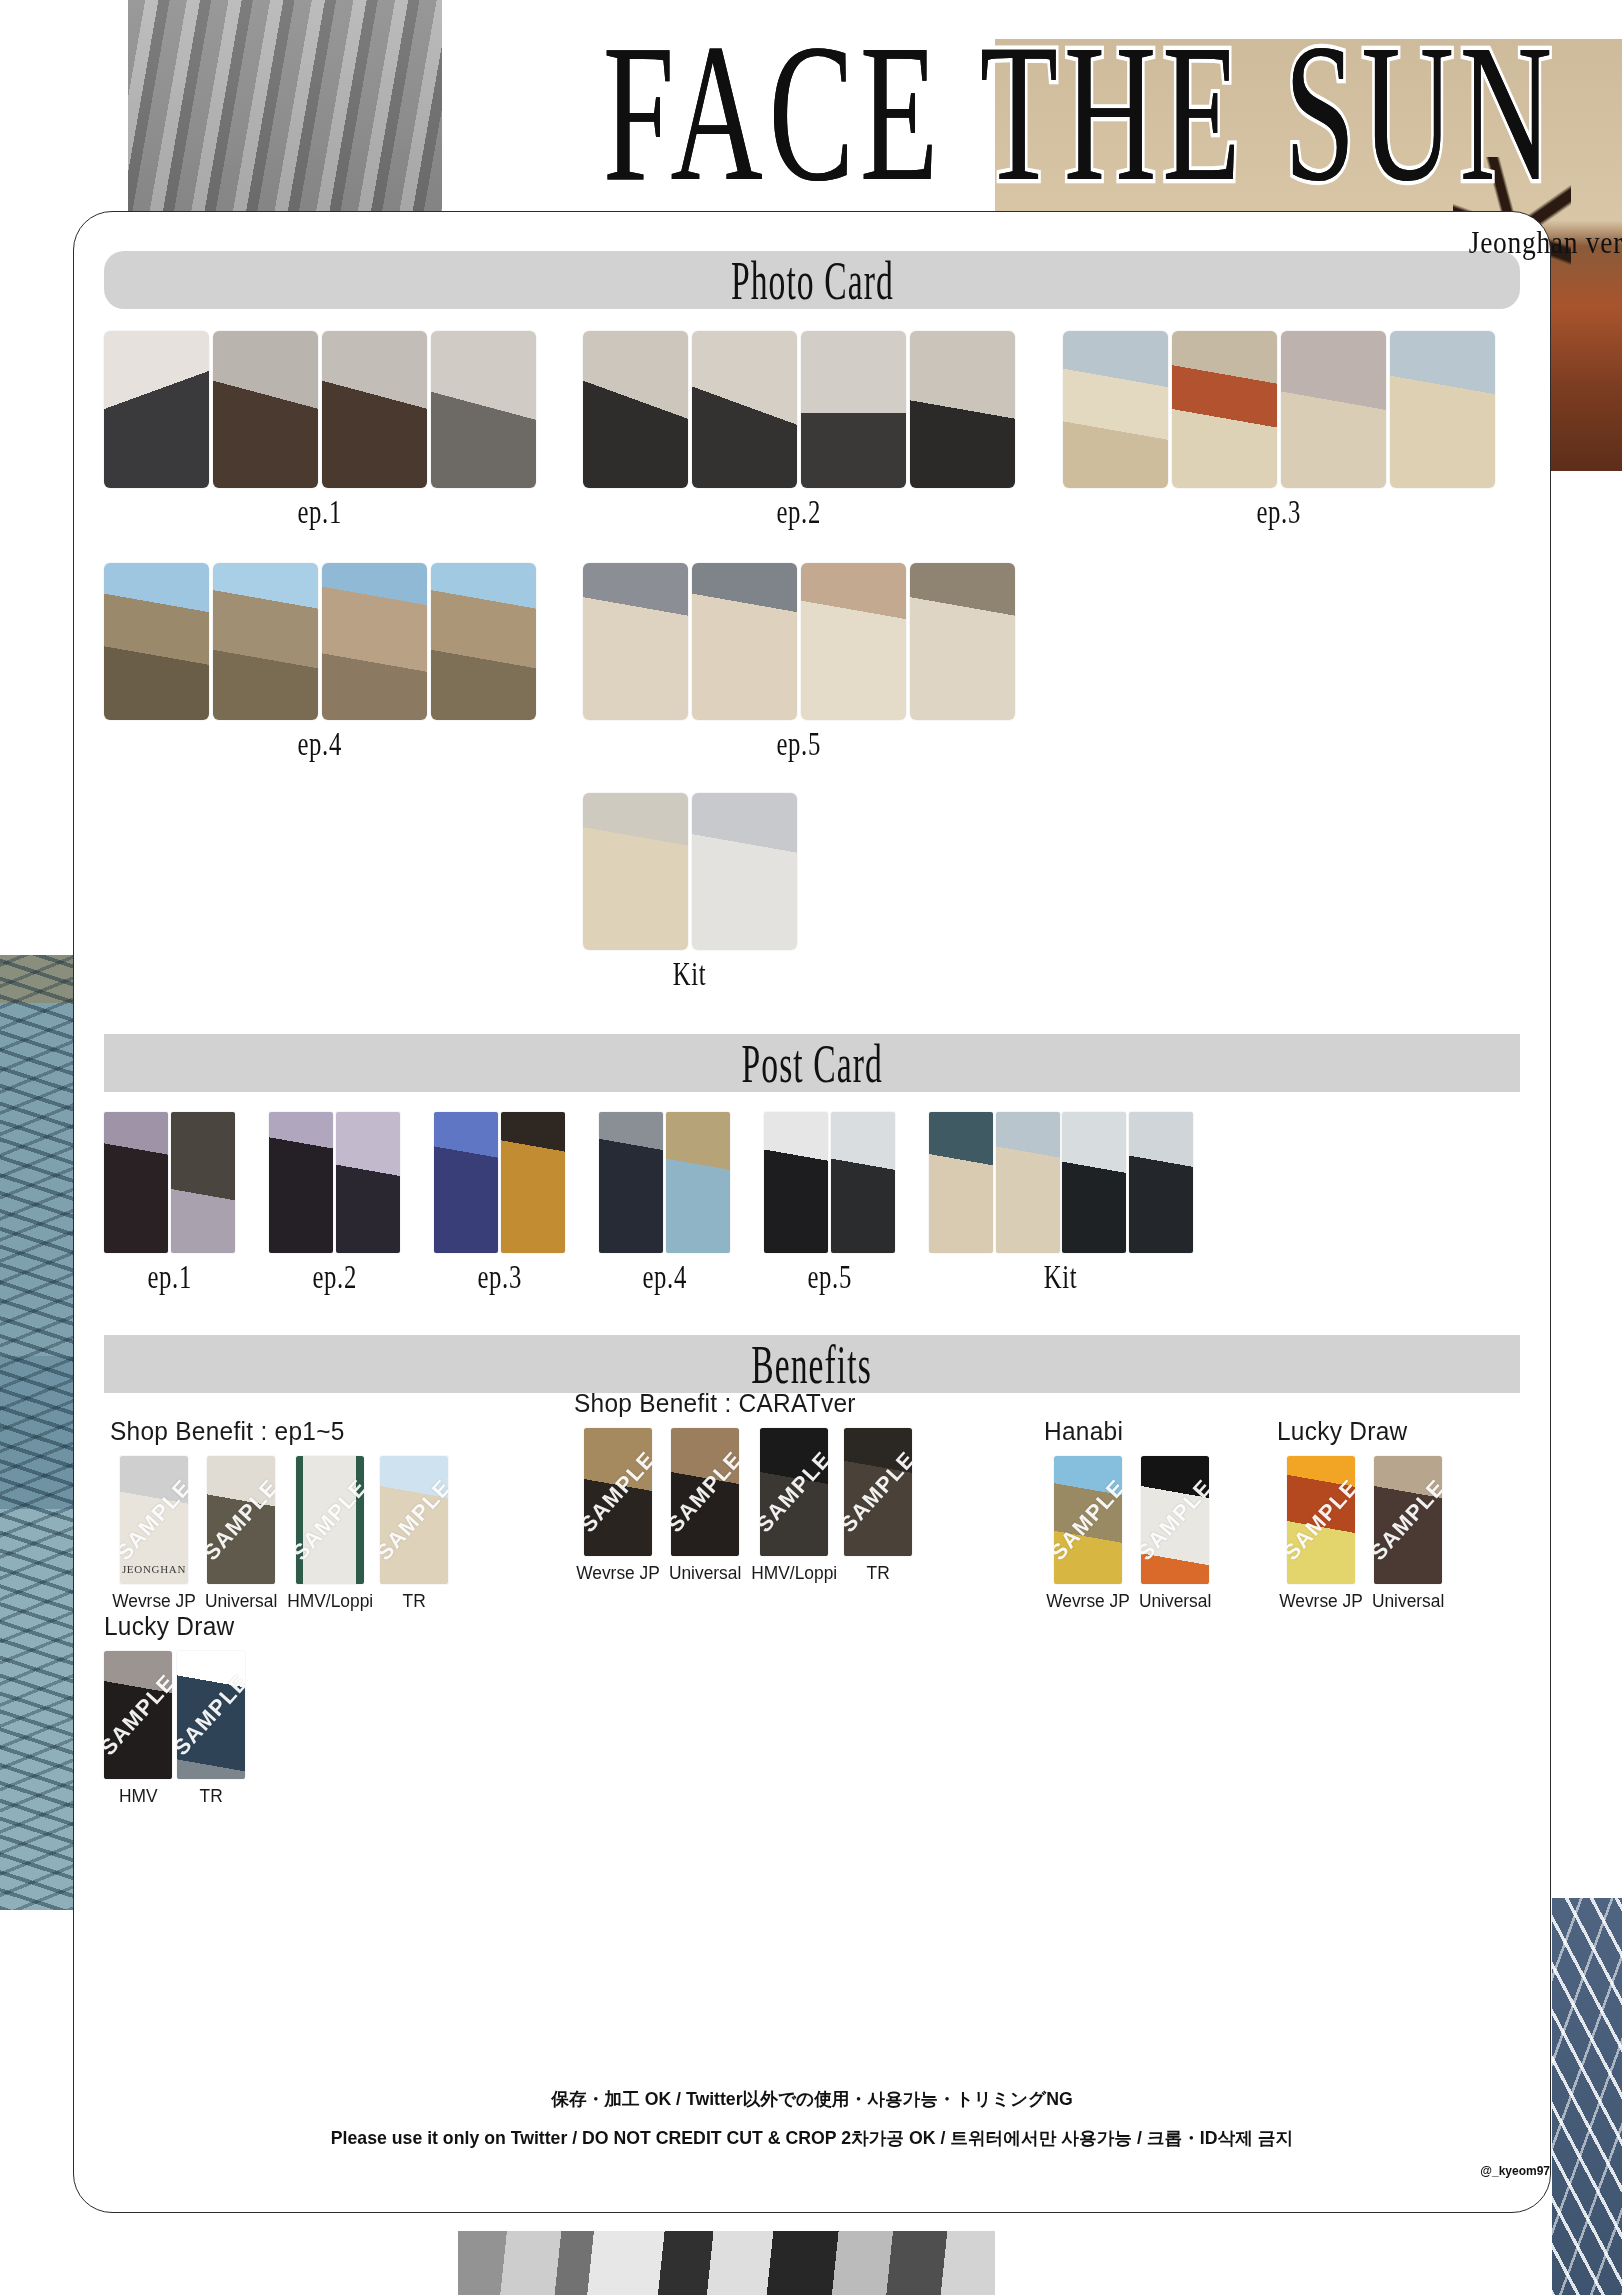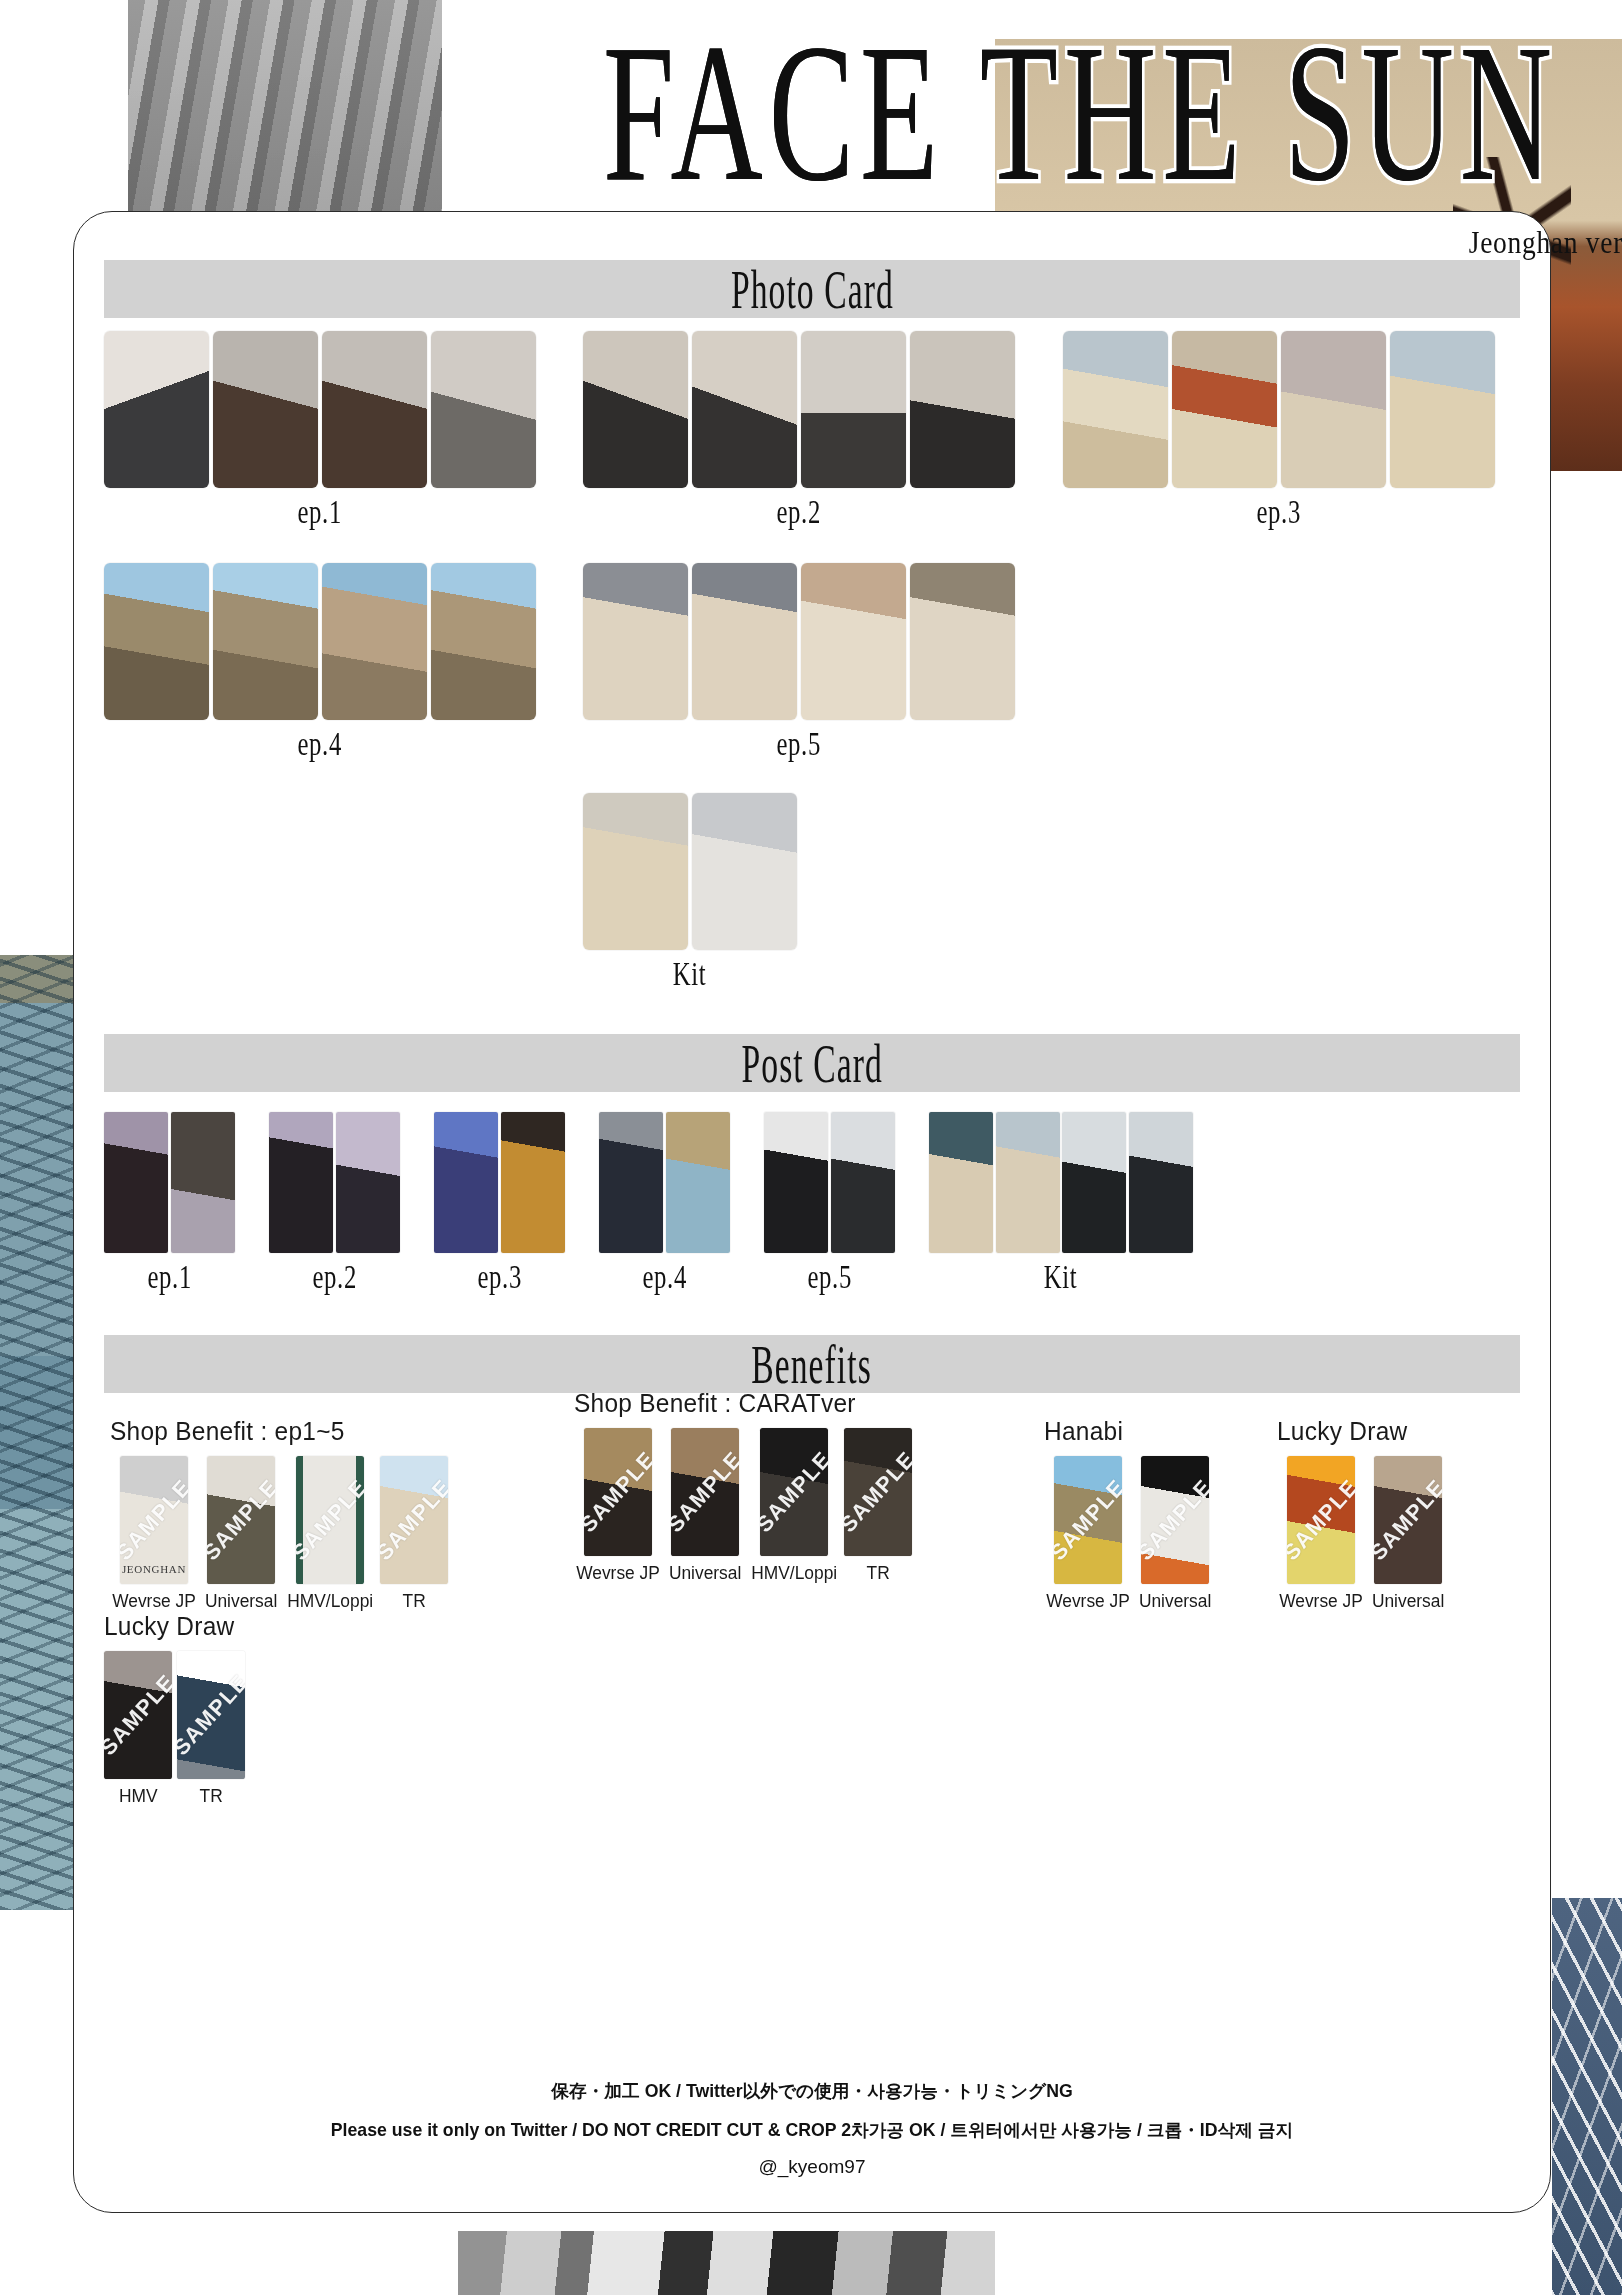--- a/index.html
+++ b/index.html
@@ -129,39 +129,39 @@
     font-family:"Liberation Serif", serif;font-size:11px;color:#3a3a3a;letter-spacing:0.7px;
   }
 
   
   .footer{
     position:absolute;left:0;right:0;bottom:34px;text-align:center;
     font-family:"Liberation Sans", sans-serif;color:#111;
   }
   .f1{font-size:17.7px;font-weight:600;}
   .f2{font-size:17.7px;font-weight:600;margin-top:14.4px;}
-  .f3{font-size:19px;font-weight:400;margin-top:14.4px;}
+  .f3{font-size:12px;font-weight:700;margin-top:14.4px;text-align:right;}
 </style>
 </head>
 <body>
 
 <div class="bg-photo bg-topleft"></div>
 <div class="bg-photo bg-topright"></div>
 <div class="bg-photo bg-left"></div>
 <div class="bg-photo bg-right-bottom"></div>
 <div class="bg-photo bg-bottomcenter"></div>
 
 <div class="title-wrap">
   <div class="title">FACE THE SUN</div>
   <div class="subtitle">Jeonghan ver</div>
 </div>
 
 <div class="sheet">
 
-  <div class="band" style="top:48px;">
+  <div class="band" style="top:39px;border-radius:20px;">
     <span class="band-text">Photo Card</span>
   </div>
 
   <div class="band" style="top:822px;">
     <span class="band-text">Post Card</span>
   </div>
 
   <div class="band" style="top:1123px;">
     <span class="band-text">Benefits</span>
   </div>

